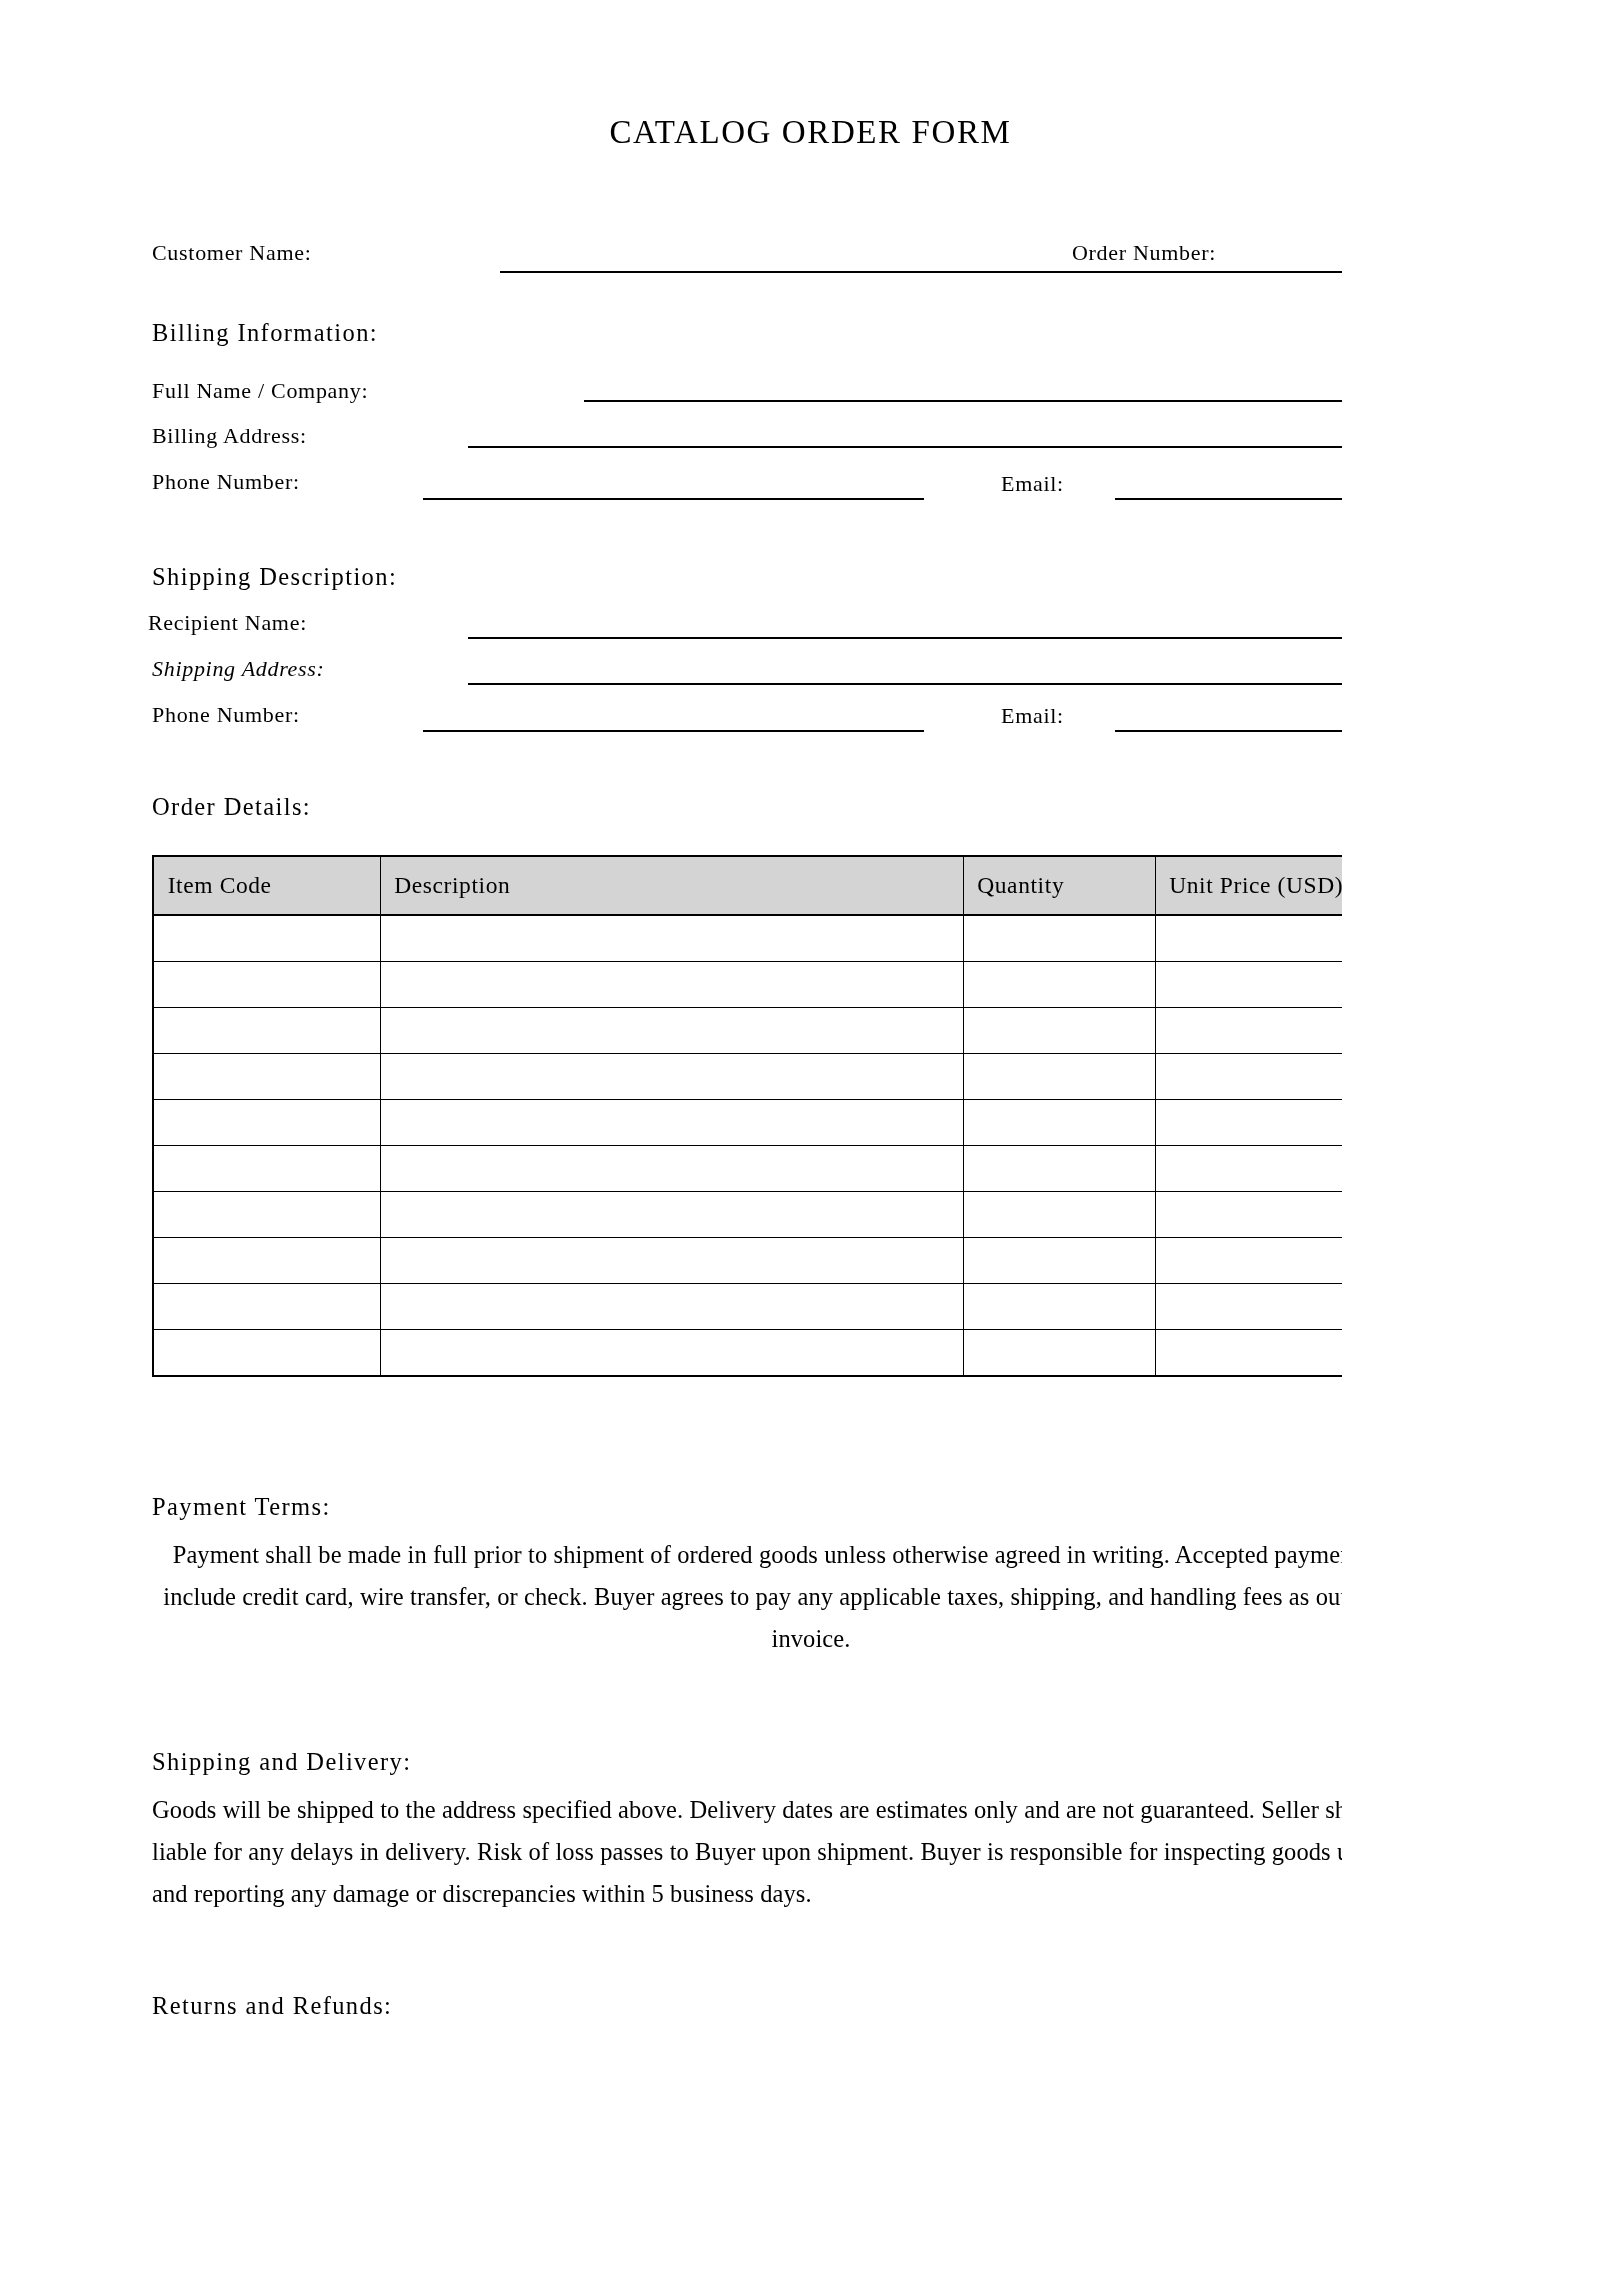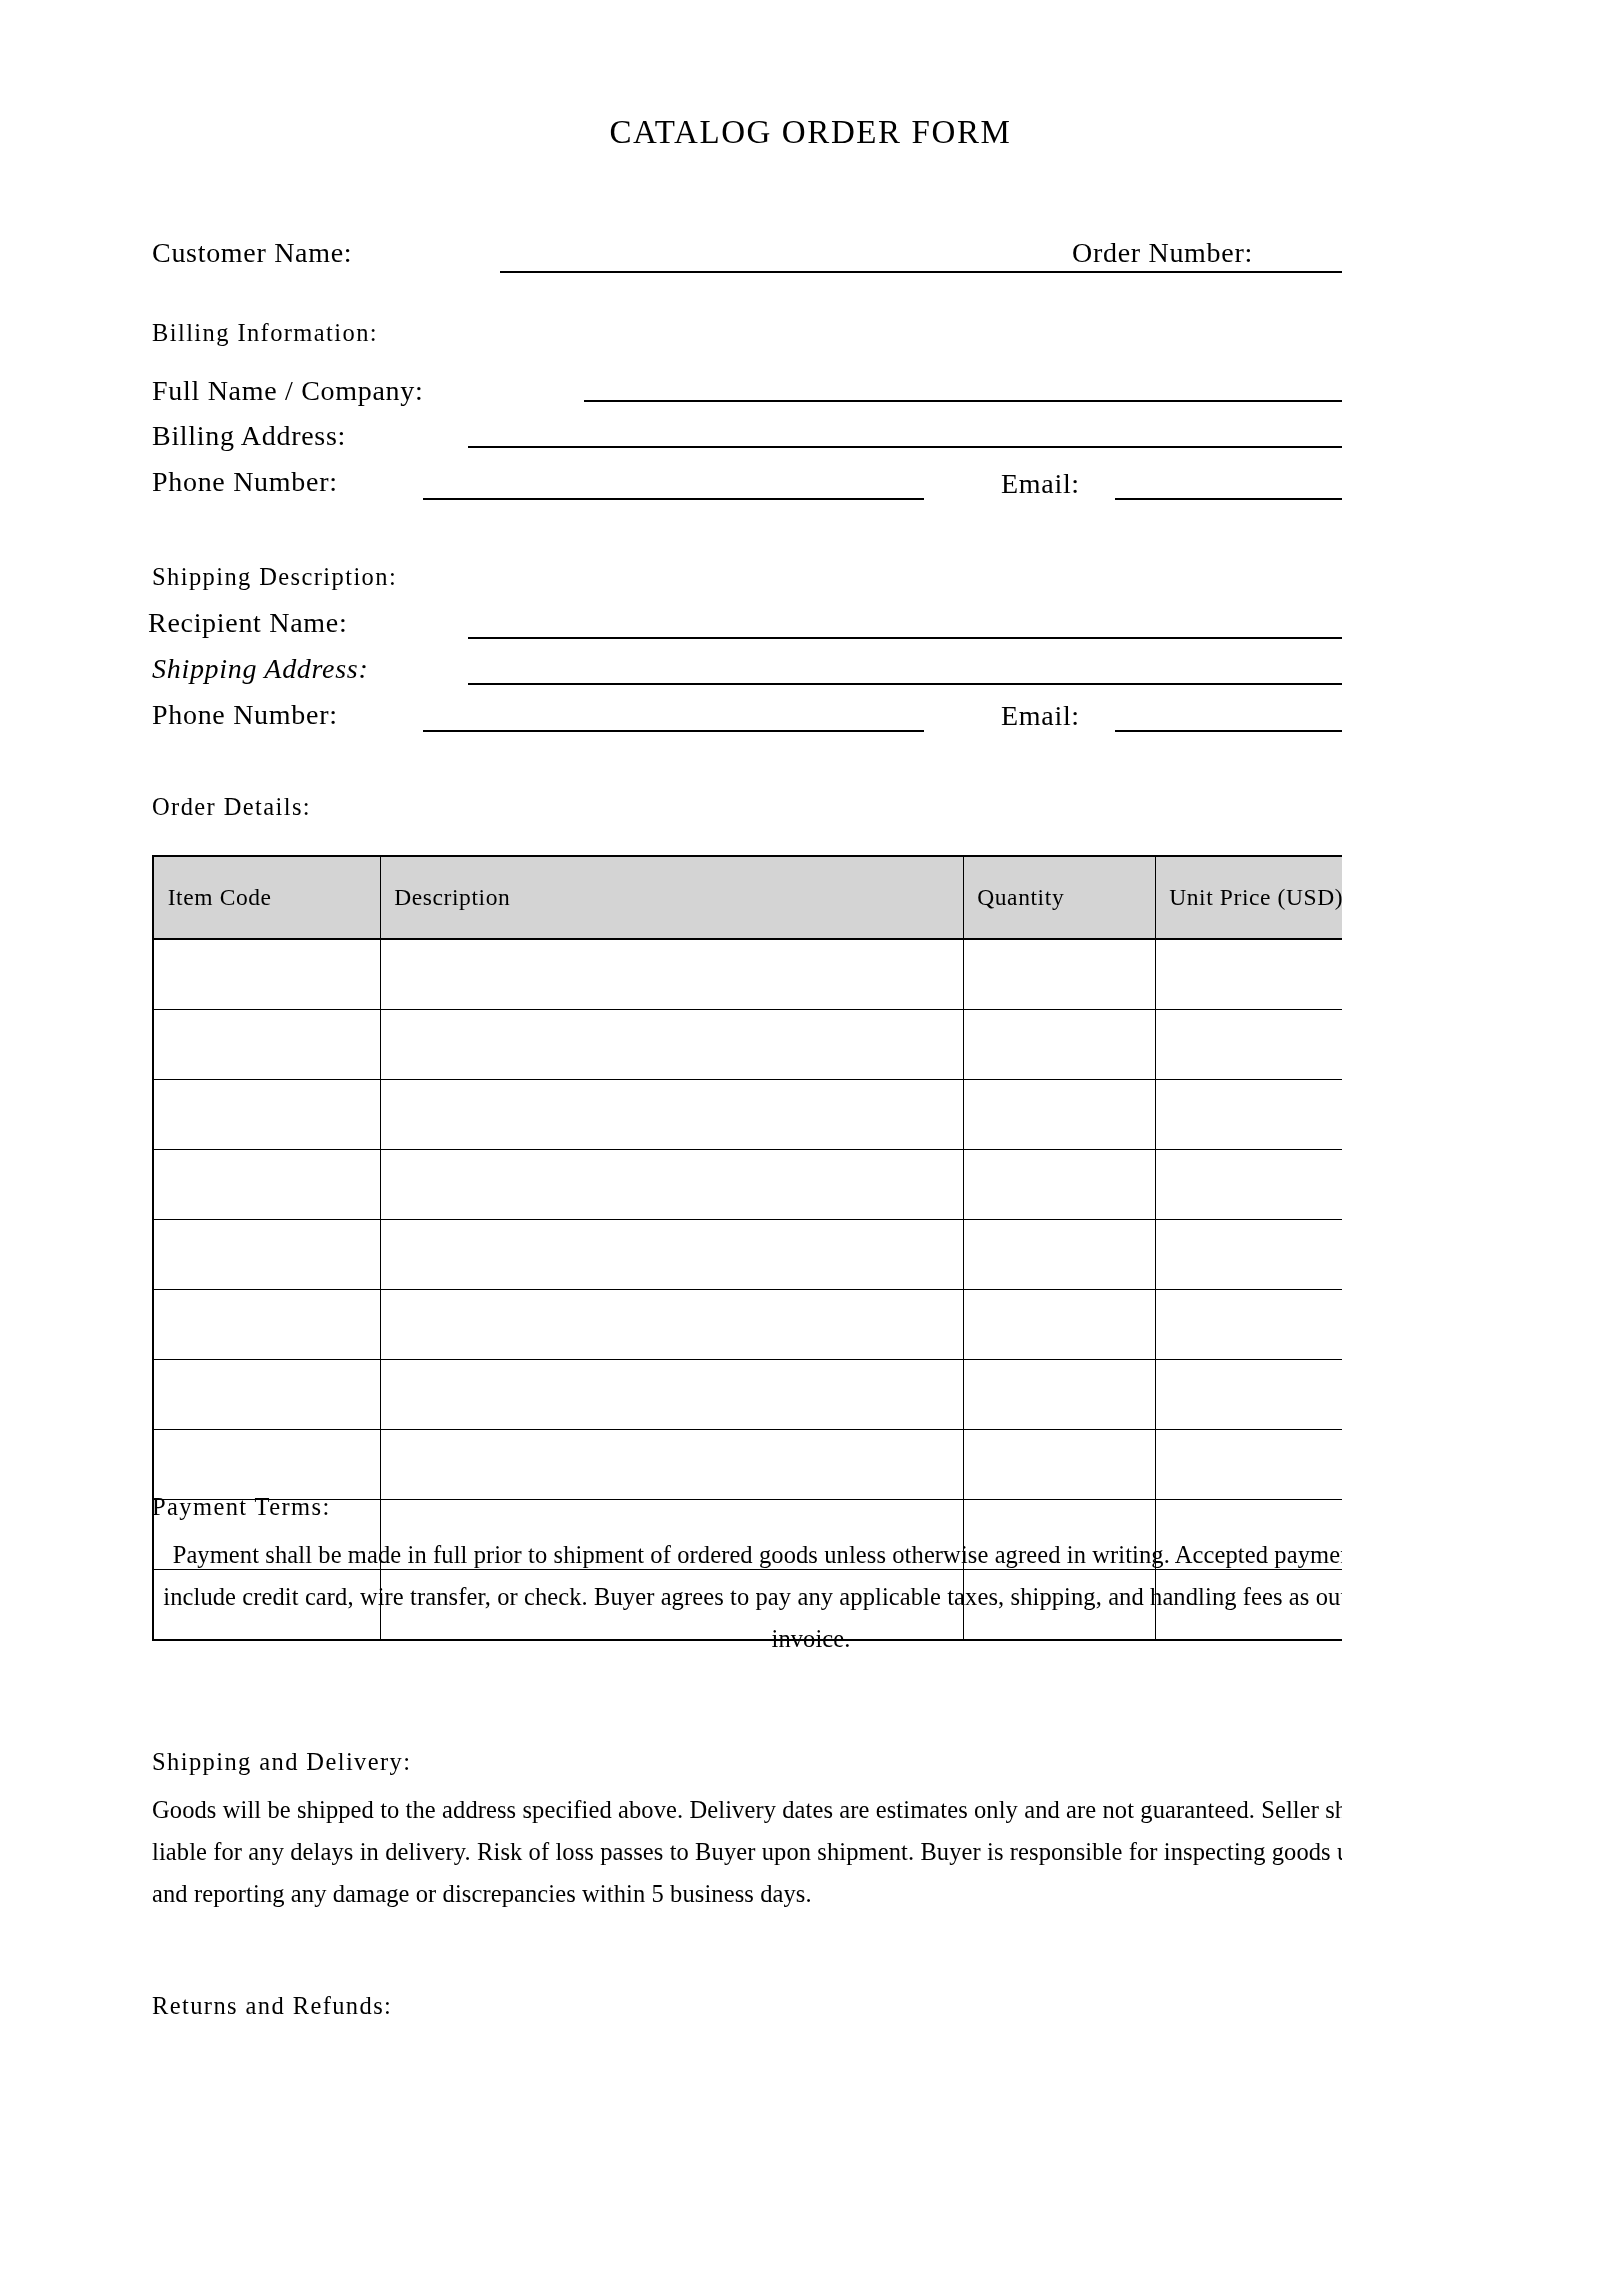--- a/index.html
+++ b/index.html
@@ -28,21 +28,21 @@
     text-align: center;
     font-size: 33px;
     letter-spacing: 1.6px;
     font-family: "Liberation Serif", "DejaVu Serif", serif;
     white-space: pre;
   }
 
   
   .lbl {
     position: absolute;
-    font-size: 28px;
+    font-size: 22px;
     line-height: 29px;
     letter-spacing: 0.7px;
     white-space: pre;
   }
   .sec-head {
     position: absolute;
     font-size: 24.5px;
     line-height: 29px;
     letter-spacing: 1.4px;
     white-space: pre;
@@ -76,21 +76,21 @@
     table-layout: fixed;
     width: 1529px;
     border-top: 2.9px solid #000;
     border-left: 2px solid #000;
     border-right: 2px solid #000;
     border-bottom: 2.9px solid #000;
   }
   table.order-table th,
   table.order-table td {
     border: 1.6px solid #000000;
-    padding: 12px;
+    padding: 0;
     margin: 0;
   }
   table.order-table thead th {
     background: #d4d4d4;
     height: 57px;
     font-weight: normal;
     font-size: 23.5px;
     letter-spacing: 0.6px;
     text-align: left;
     vertical-align: middle;

